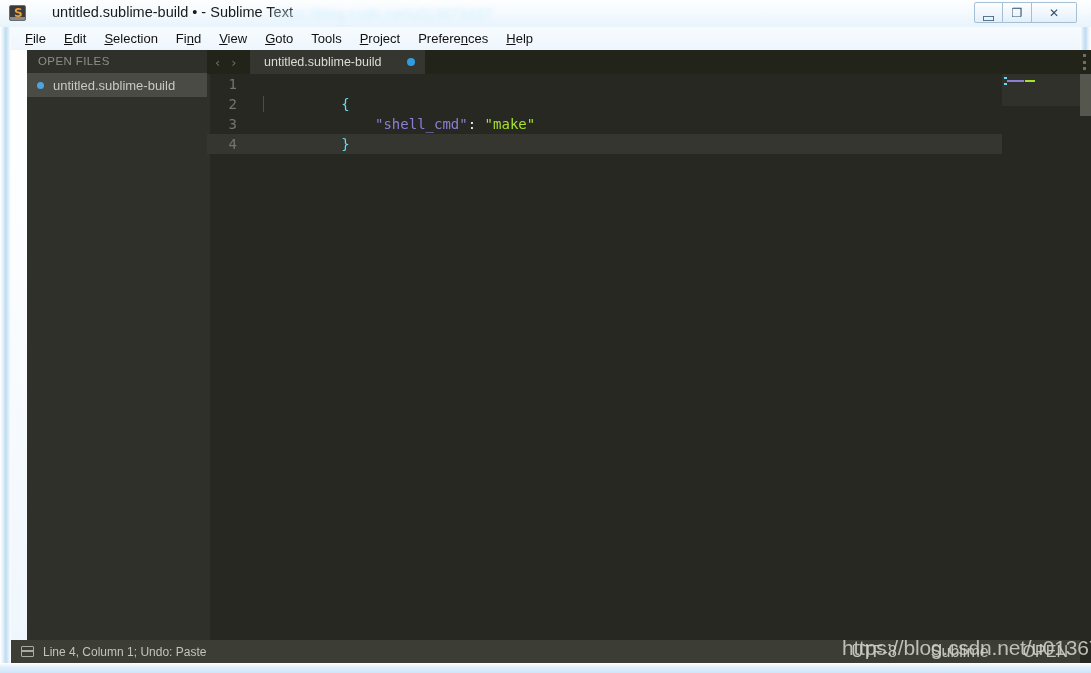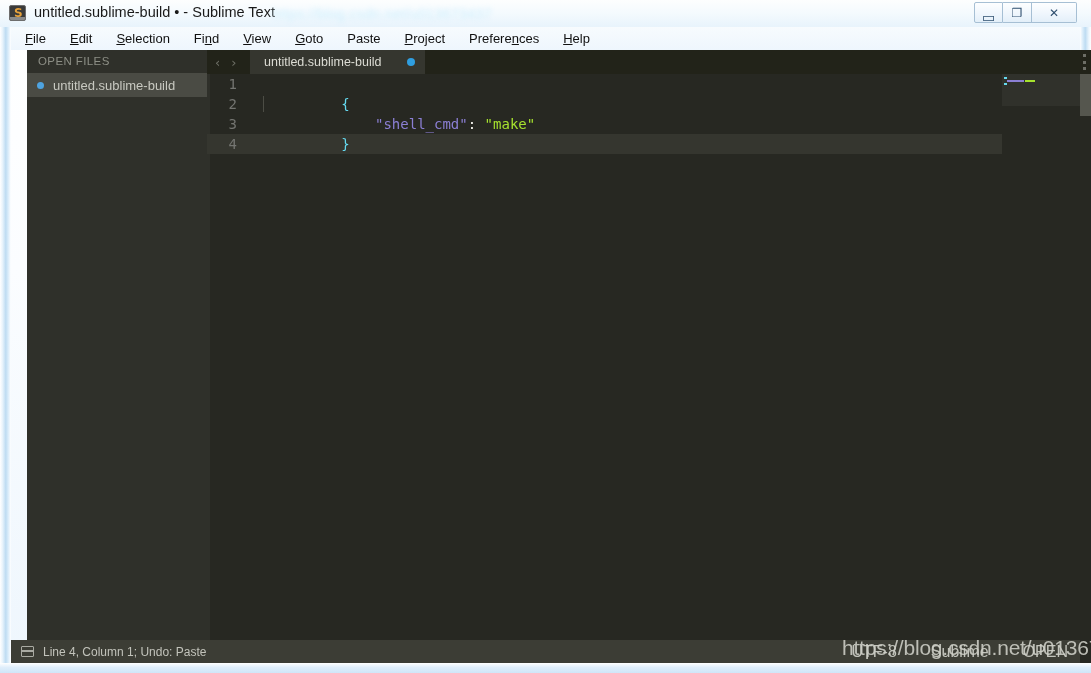--- a/index.html
+++ b/index.html
@@ -47,21 +47,21 @@
     color: #e5a13b;
     font-family: "DejaVu Sans", sans-serif;
     font-size: 12px; font-weight: bold;
     line-height: 14px;
   }
   #title-icon .base {
     position: absolute; left: 0; bottom: 0; width: 100%; height: 3px;
     background: #8a8a8a;
   }
   #title-text {
-    position: absolute; left: 34px; top: 4px;
+    position: absolute; left: 52px; top: 4px;
     font-size: 14.5px; color: #1a1a1a;
     font-family: "Liberation Sans", sans-serif;
     white-space: nowrap;
   }
   
   #title-watermark {
     position: absolute; left: 272px; top: 6px;
     font-size: 14px; color: #cfeffd;
     filter: blur(2.4px);
     white-space: nowrap;
@@ -93,21 +93,20 @@
   }
   .win-btn.min .g { font-size: 14px; margin-top: 4px; }
 
   
   #menubar {
     position: absolute; left: 11px; top: 27px;
     width: 1069px; height: 23px;
     background: linear-gradient(to bottom, #f7fbfe 0%, #eef6fd 100%);
     display: flex; align-items: center;
     padding-left: 5px;
-    gap: 6px;
   }
   .menu-item {
     font-size: 13px; color: #111;
     padding: 2px 9px;
     white-space: nowrap;
     font-family: "Liberation Sans", sans-serif;
   }
   .menu-item u { text-decoration: underline; }
 
   
@@ -338,21 +337,21 @@
     </div>
   </div>
 
   <div id="menubar">
     <div class="menu-item"><u>F</u>ile</div>
     <div class="menu-item"><u>E</u>dit</div>
     <div class="menu-item"><u>S</u>election</div>
     <div class="menu-item">Fi<u>n</u>d</div>
     <div class="menu-item"><u>V</u>iew</div>
     <div class="menu-item"><u>G</u>oto</div>
-    <div class="menu-item">Paste</div>
+    <div class="menu-item">Tools</div>
     <div class="menu-item"><u>P</u>roject</div>
     <div class="menu-item">Prefere<u>n</u>ces</div>
     <div class="menu-item"><u>H</u>elp</div>
   </div>
 
   <div id="app">
 
     <div id="sidebar">
       <div id="sidebar-header">OPEN FILES</div>
       <div id="sidebar-edge"></div>

